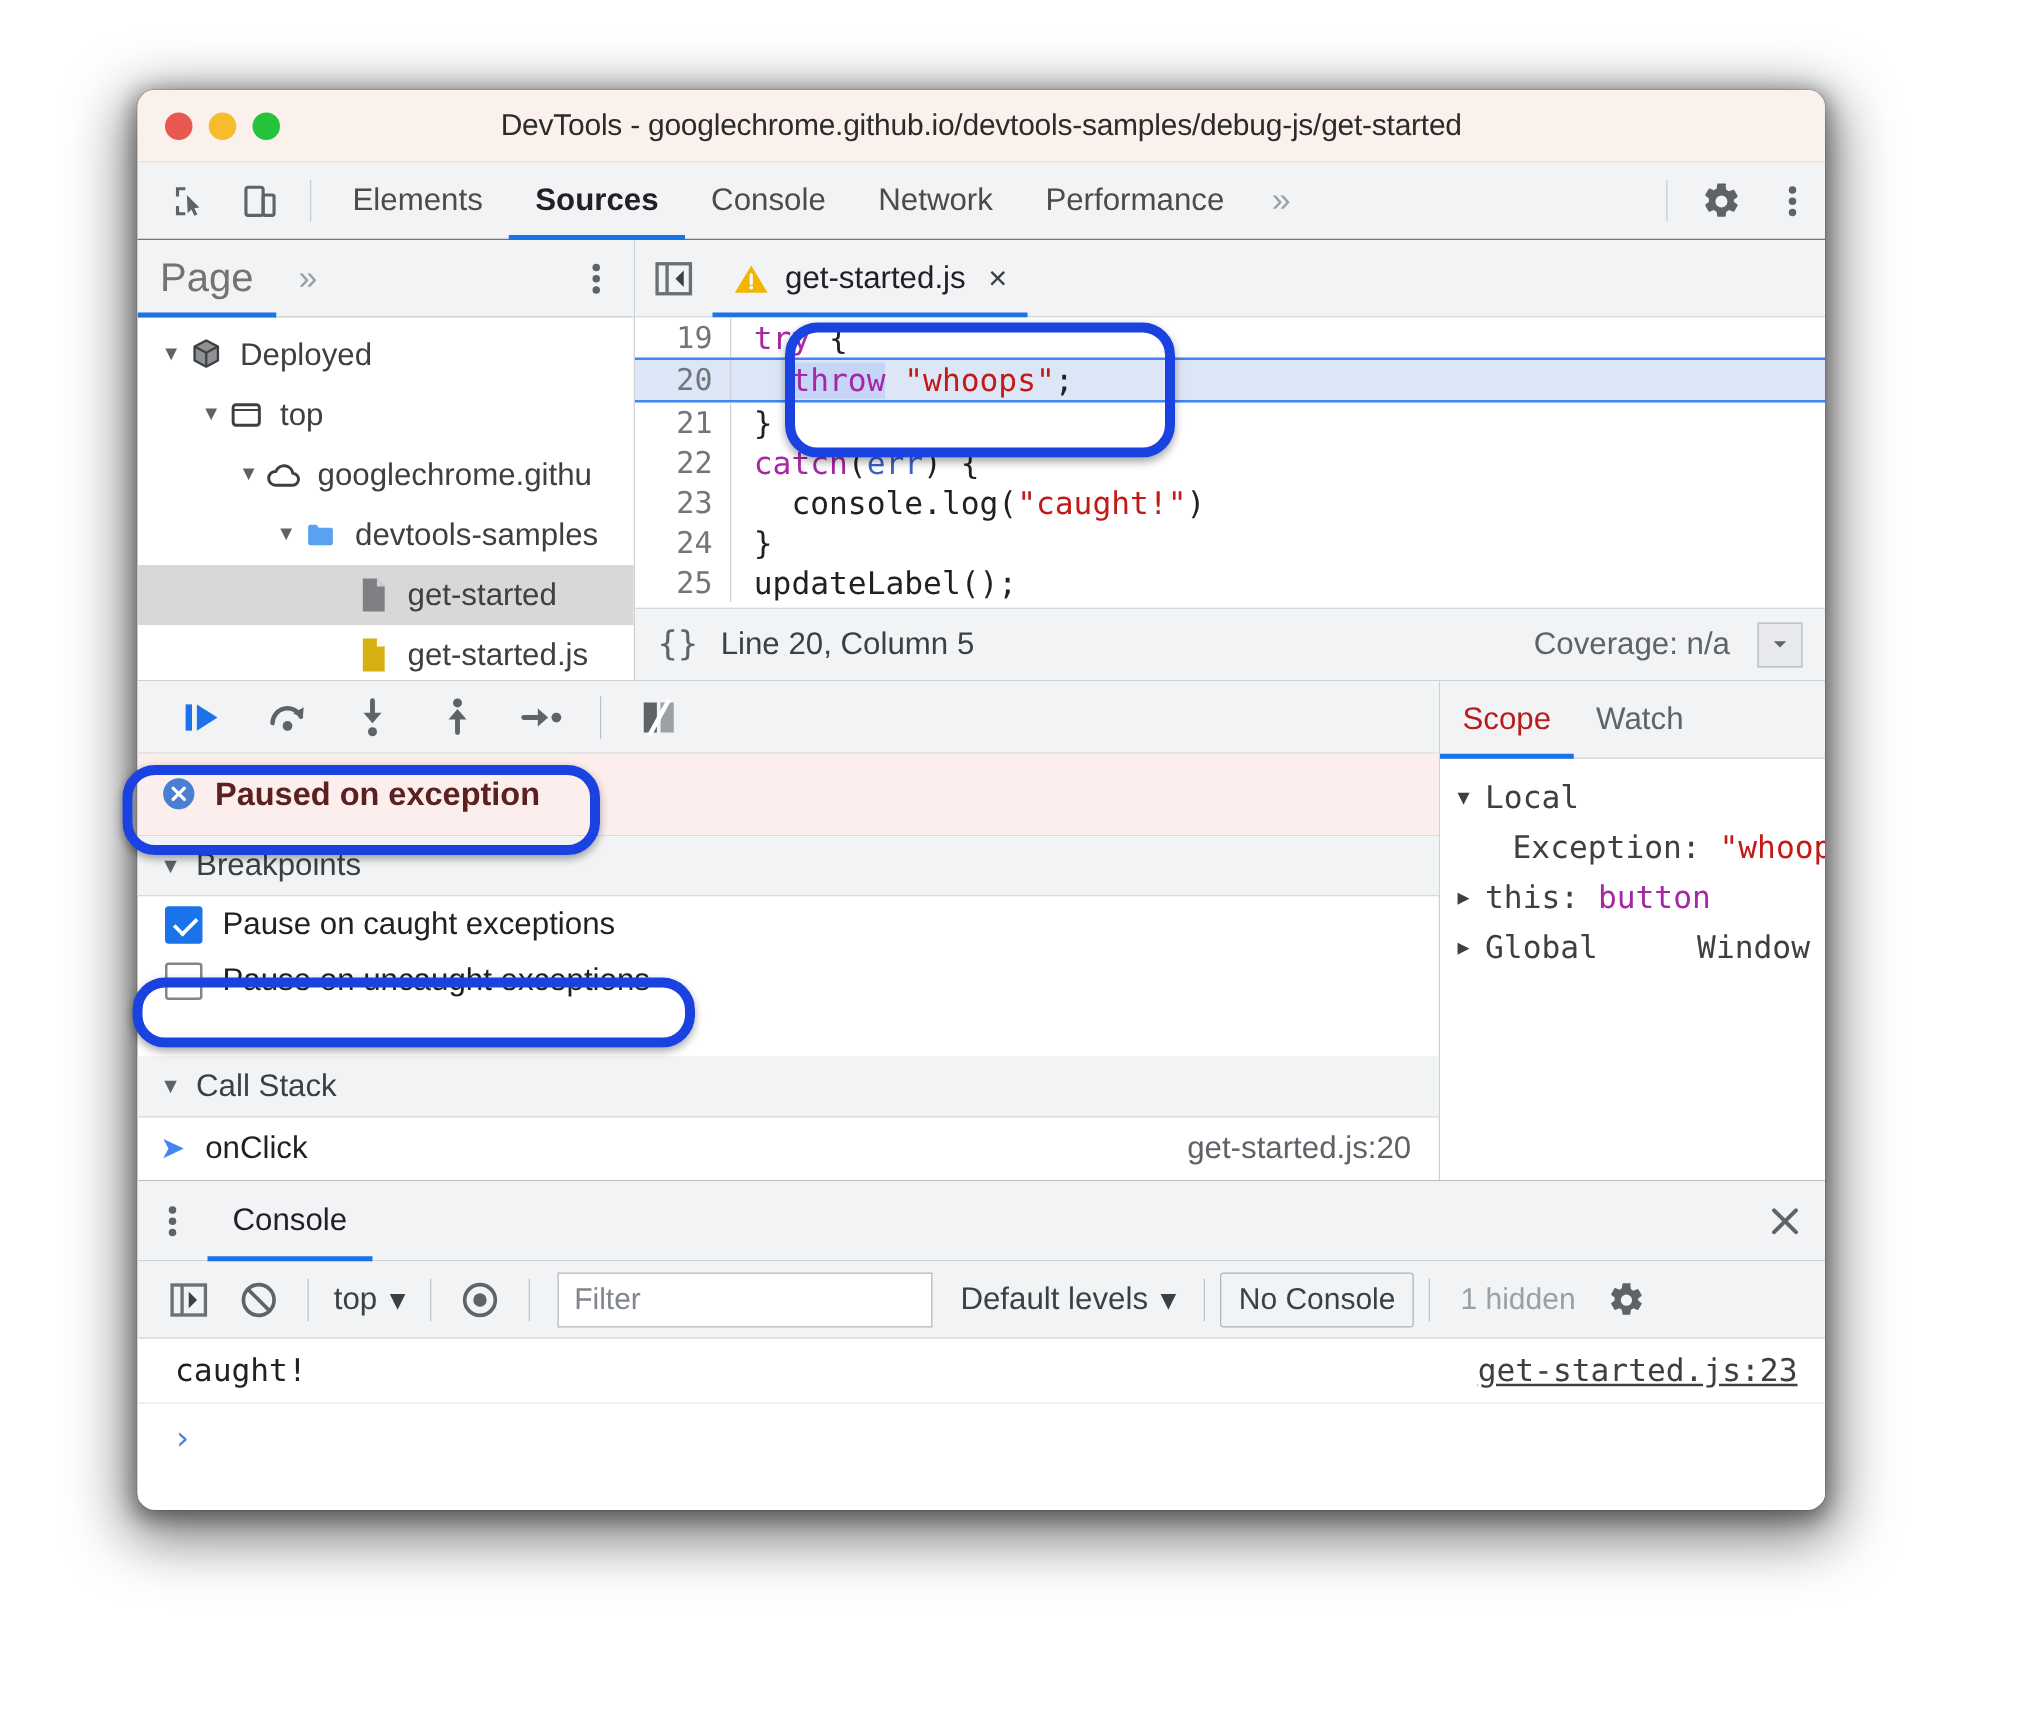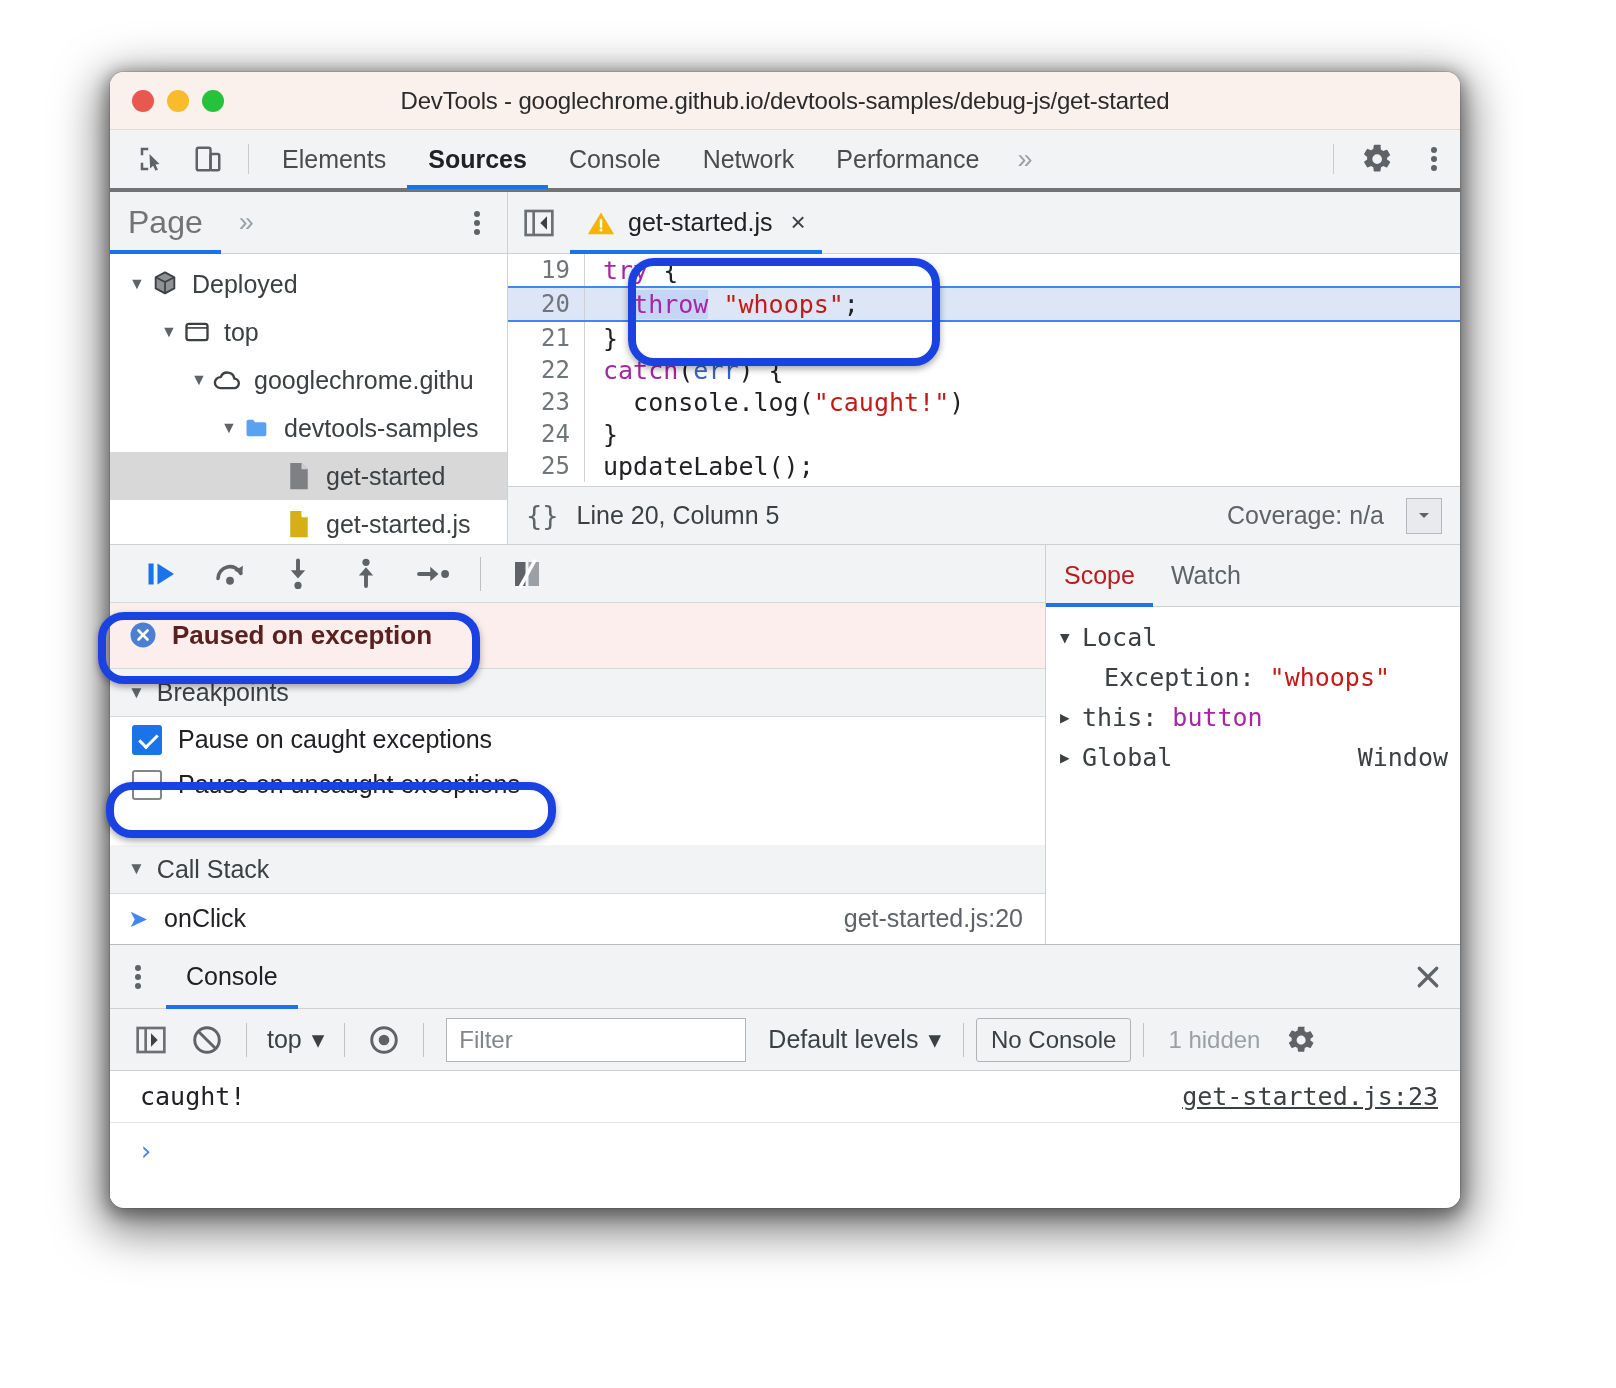--- a/index.html
+++ b/index.html
@@ -45,21 +45,21 @@
     text-align: center;
     font-size: 24px; font-weight: normal; color: #2b2b2b;
     letter-spacing: -0.2px;
     pointer-events: none;
   }
   
   .maintoolbar {
     height: 62px;
     background: #f1f3f4;
     display: flex; align-items: stretch;
-    border-bottom: 4px solid #737373;
+    border-bottom: 1px solid #737373;
     position: relative;
   }
   .tb-icon {
     width: 56px; display:flex; align-items:center; justify-content:center;
     cursor: pointer;
   }
   .tb-icon:first-child { margin-left: 14px; }
   .vsep { width:1px; background:#c9cdd0; margin: 14px 12px; }
   .tabs { display:flex; align-items:stretch; }
   .tab {
@@ -143,21 +143,21 @@
   .statusbar {
     height:58px; background:#f1f3f4; border-top:1px solid #cdd1d4;
     display:flex; align-items:center; padding:0 18px; font-size:25px; color:#3c4043;
   }
   .fmtbtn { font-family:"DejaVu Sans Mono", monospace; font-size:27px; color:#5f6368; margin-right:18px; cursor:pointer;}
   .cov { margin-left:auto; margin-right:22px; color:#5f6368; }
   .covbox { width:36px; height:36px; border:1px solid #b3b8bd; background:#e8eaed; display:flex; align-items:center; justify-content:center; cursor:pointer;}
 
   
   .lower { display:flex; height: 400px; border-top:1px solid #cdd1d4; }
-  .debugpane { width:936px; border-right:1px solid #cdd1d4; display:flex; flex-direction:column; background:#fff;}
+  .debugpane { width:1042px; border-right:1px solid #cdd1d4; display:flex; flex-direction:column; background:#fff;}
   .dbgtoolbar {
     height:58px; background:#f1f3f4; display:flex; align-items:center;
     padding-left:18px; border-bottom:1px solid #d7dadd;
   }
   .dbtn { width:68px; height:58px; display:flex; align-items:center; justify-content:center; cursor:pointer;}
   .dbgsep { width:1px; height:34px; background:#bdc1c6; margin:0 12px; }
   .pausedbar {
     height:76px; background:#fdeeee; display:flex; align-items:center; padding-left:18px;
     border-bottom:1px solid #d7dadd;
   }

